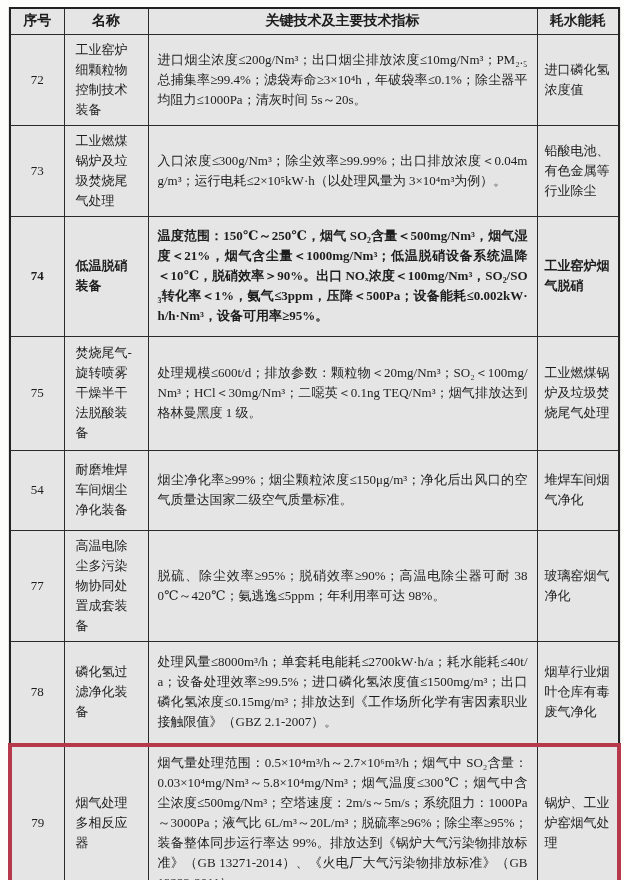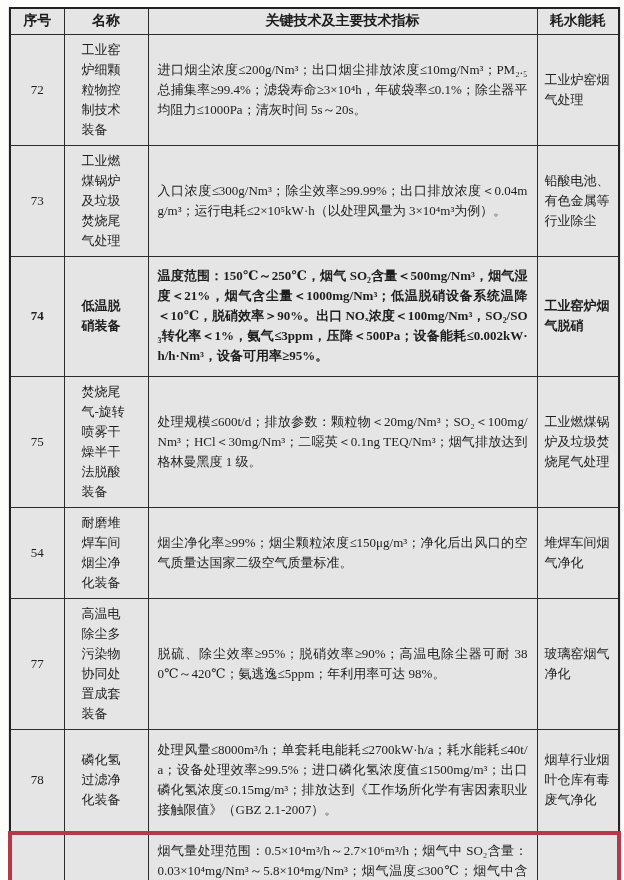--- a/index.html
+++ b/index.html
@@ -37,21 +37,21 @@
   }
   td {
     font-size: 13px;
     line-height: 20px;
     padding: 5px 6px;
   }
   td.c-id {
     text-align: center;
     font-family: "Liberation Serif", "DejaVu Serif", serif;
   }
-  td.c-name { padding: 5px 17px; text-align: left; }
+  td.c-name { padding: 5px 11px; text-align: left; }
   td.c-tech { padding: 5px 9px; text-align: justify; text-justify: inter-character; }
   td.c-scope { padding: 5px 7px; text-align: left; }
 
   tr.r0 td { height: 86px; }
   tr.r1 td { height: 80px; }
   tr.r2 td { height: 120px; font-weight: bold; }
   tr.r3 td { height: 114px; }
   tr.r4 td { height: 80px; }
   tr.r5 td { height: 84px; }
   tr.r6 td { height: 104px; }
@@ -78,21 +78,21 @@
         <th>名称</th>
         <th>关键技术及主要技术指标</th>
         <th>耗水能耗</th>
       </tr>
     </thead>
     <tbody>
       <tr class="r0">
         <td class="c-id">72</td>
         <td class="c-name">工业窑炉细颗粒物控制技术装备</td>
         <td class="c-tech">进口烟尘浓度≤200g/Nm³；出口烟尘排放浓度≤10mg/Nm³；PM₂.₅总捕集率≥99.4%；滤袋寿命≥3×10⁴h，年破袋率≤0.1%；除尘器平均阻力≤1000Pa；清灰时间 5s～20s。</td>
-        <td class="c-scope">工业炉窑烟气处理</td>
+        <td class="c-scope">进口磷化氢浓度值</td>
       </tr>
       <tr class="r1">
         <td class="c-id">73</td>
         <td class="c-name">工业燃煤锅炉及垃圾焚烧尾气处理</td>
         <td class="c-tech">入口浓度≤300g/Nm³；除尘效率≥99.99%；出口排放浓度＜0.04mg/m³；运行电耗≤2×10⁵kW·h（以处理风量为 3×10⁴m³为例）。</td>
         <td class="c-scope">铅酸电池、有色金属等行业除尘</td>
       </tr>
       <tr class="r2">
         <td class="c-id">74</td>
         <td class="c-name">低温脱硝装备</td>

